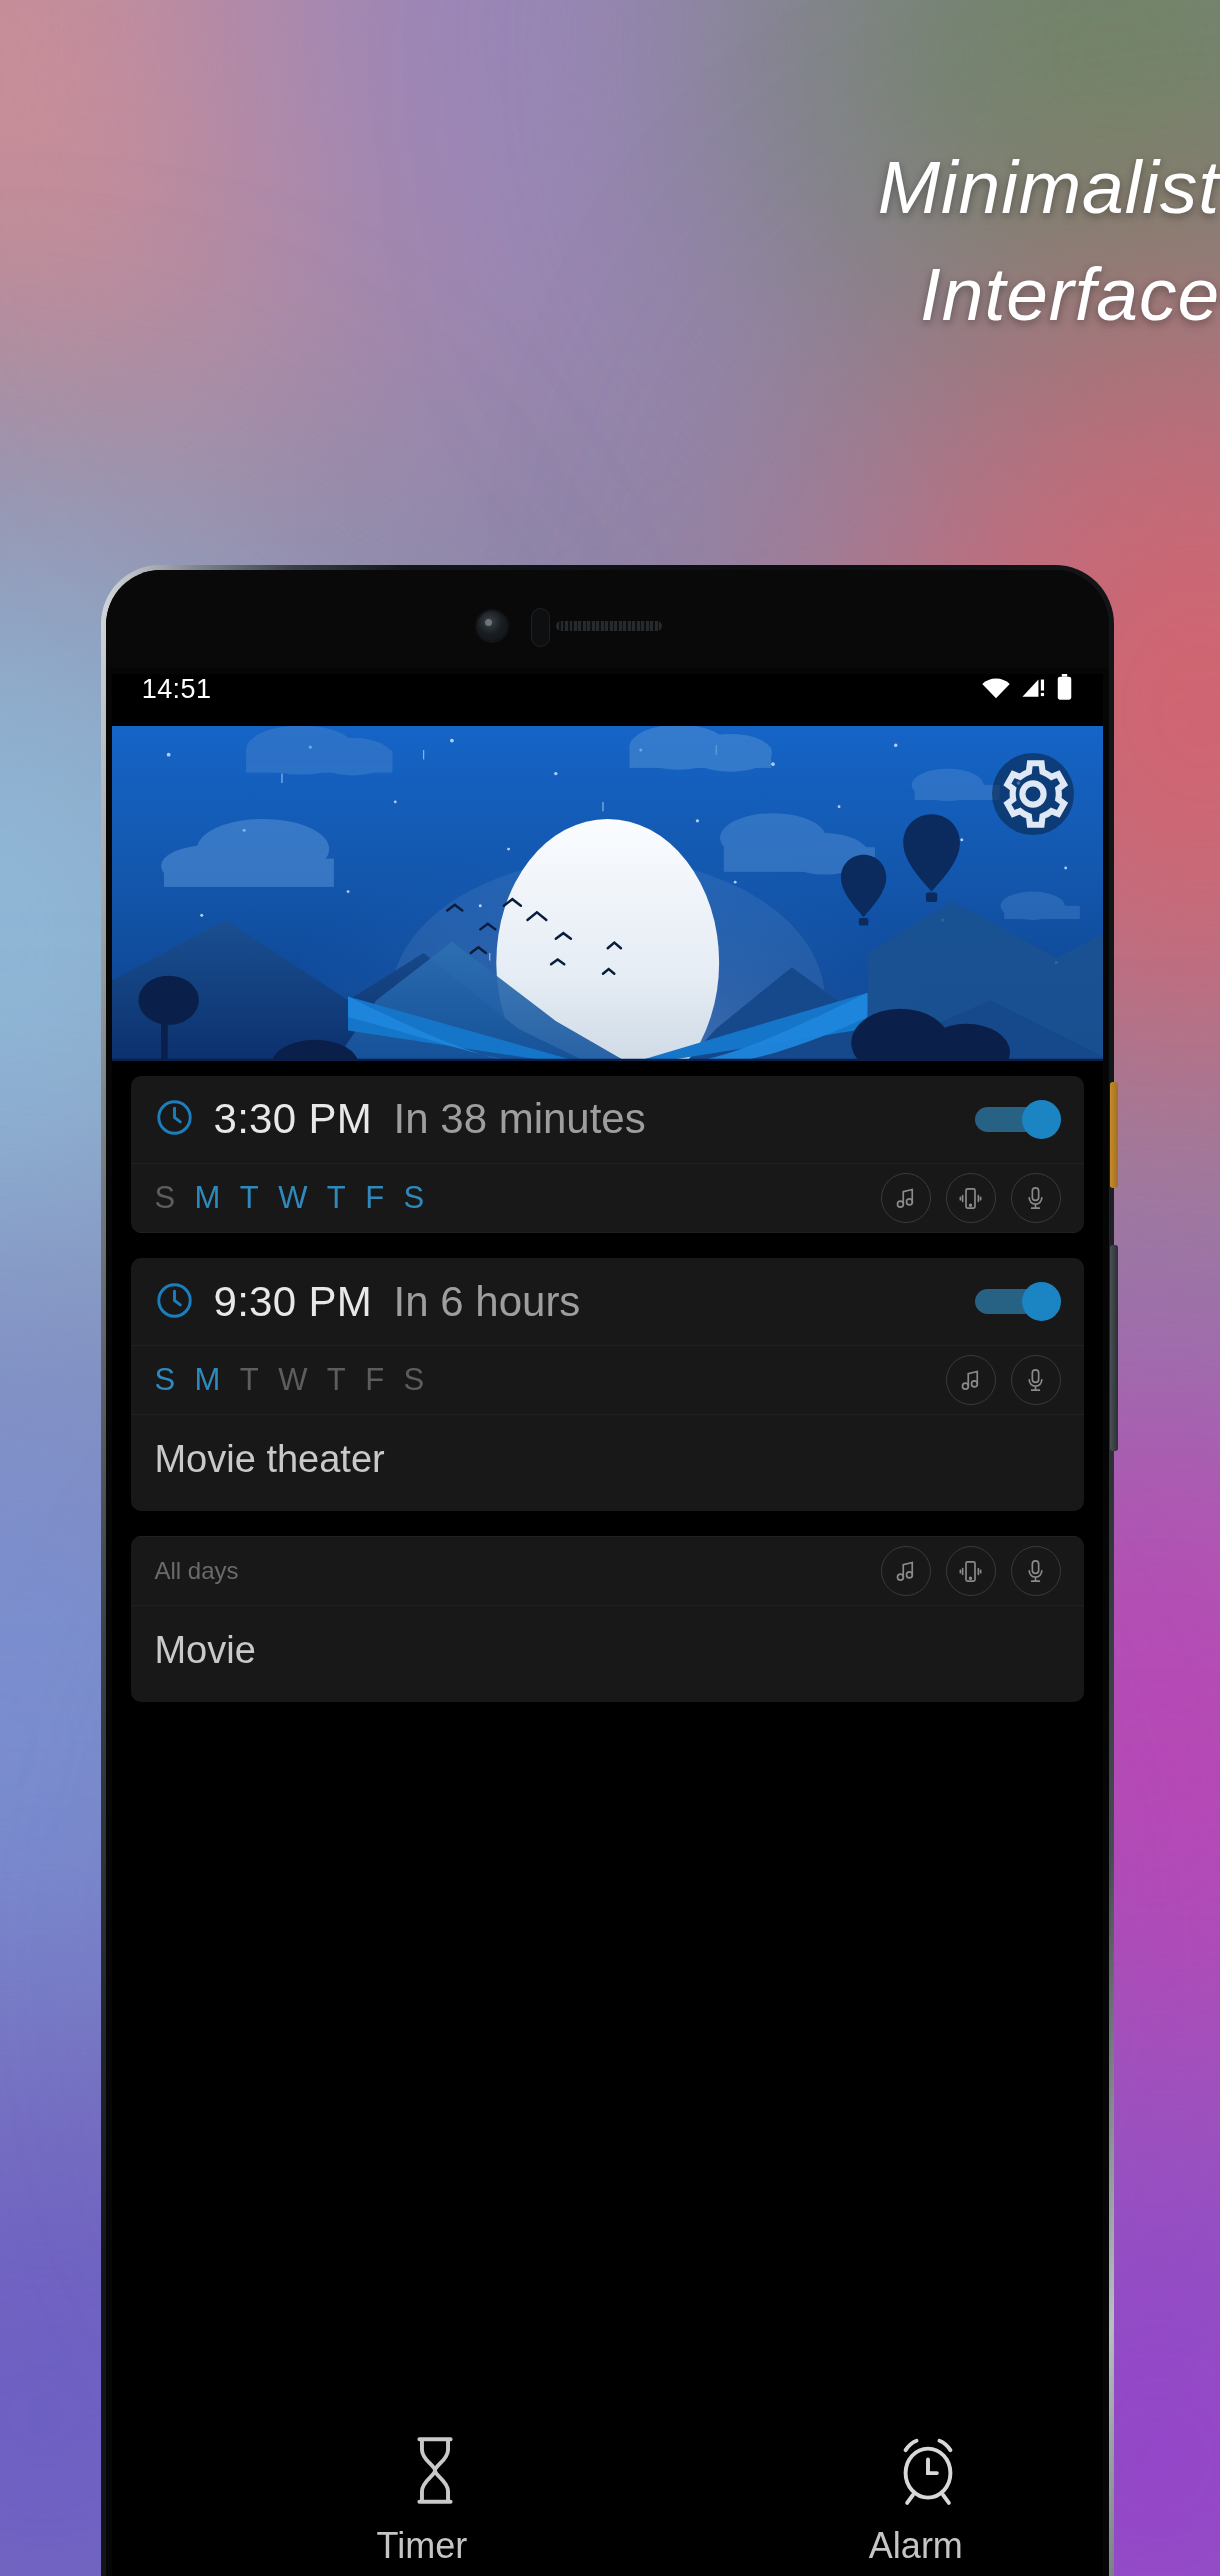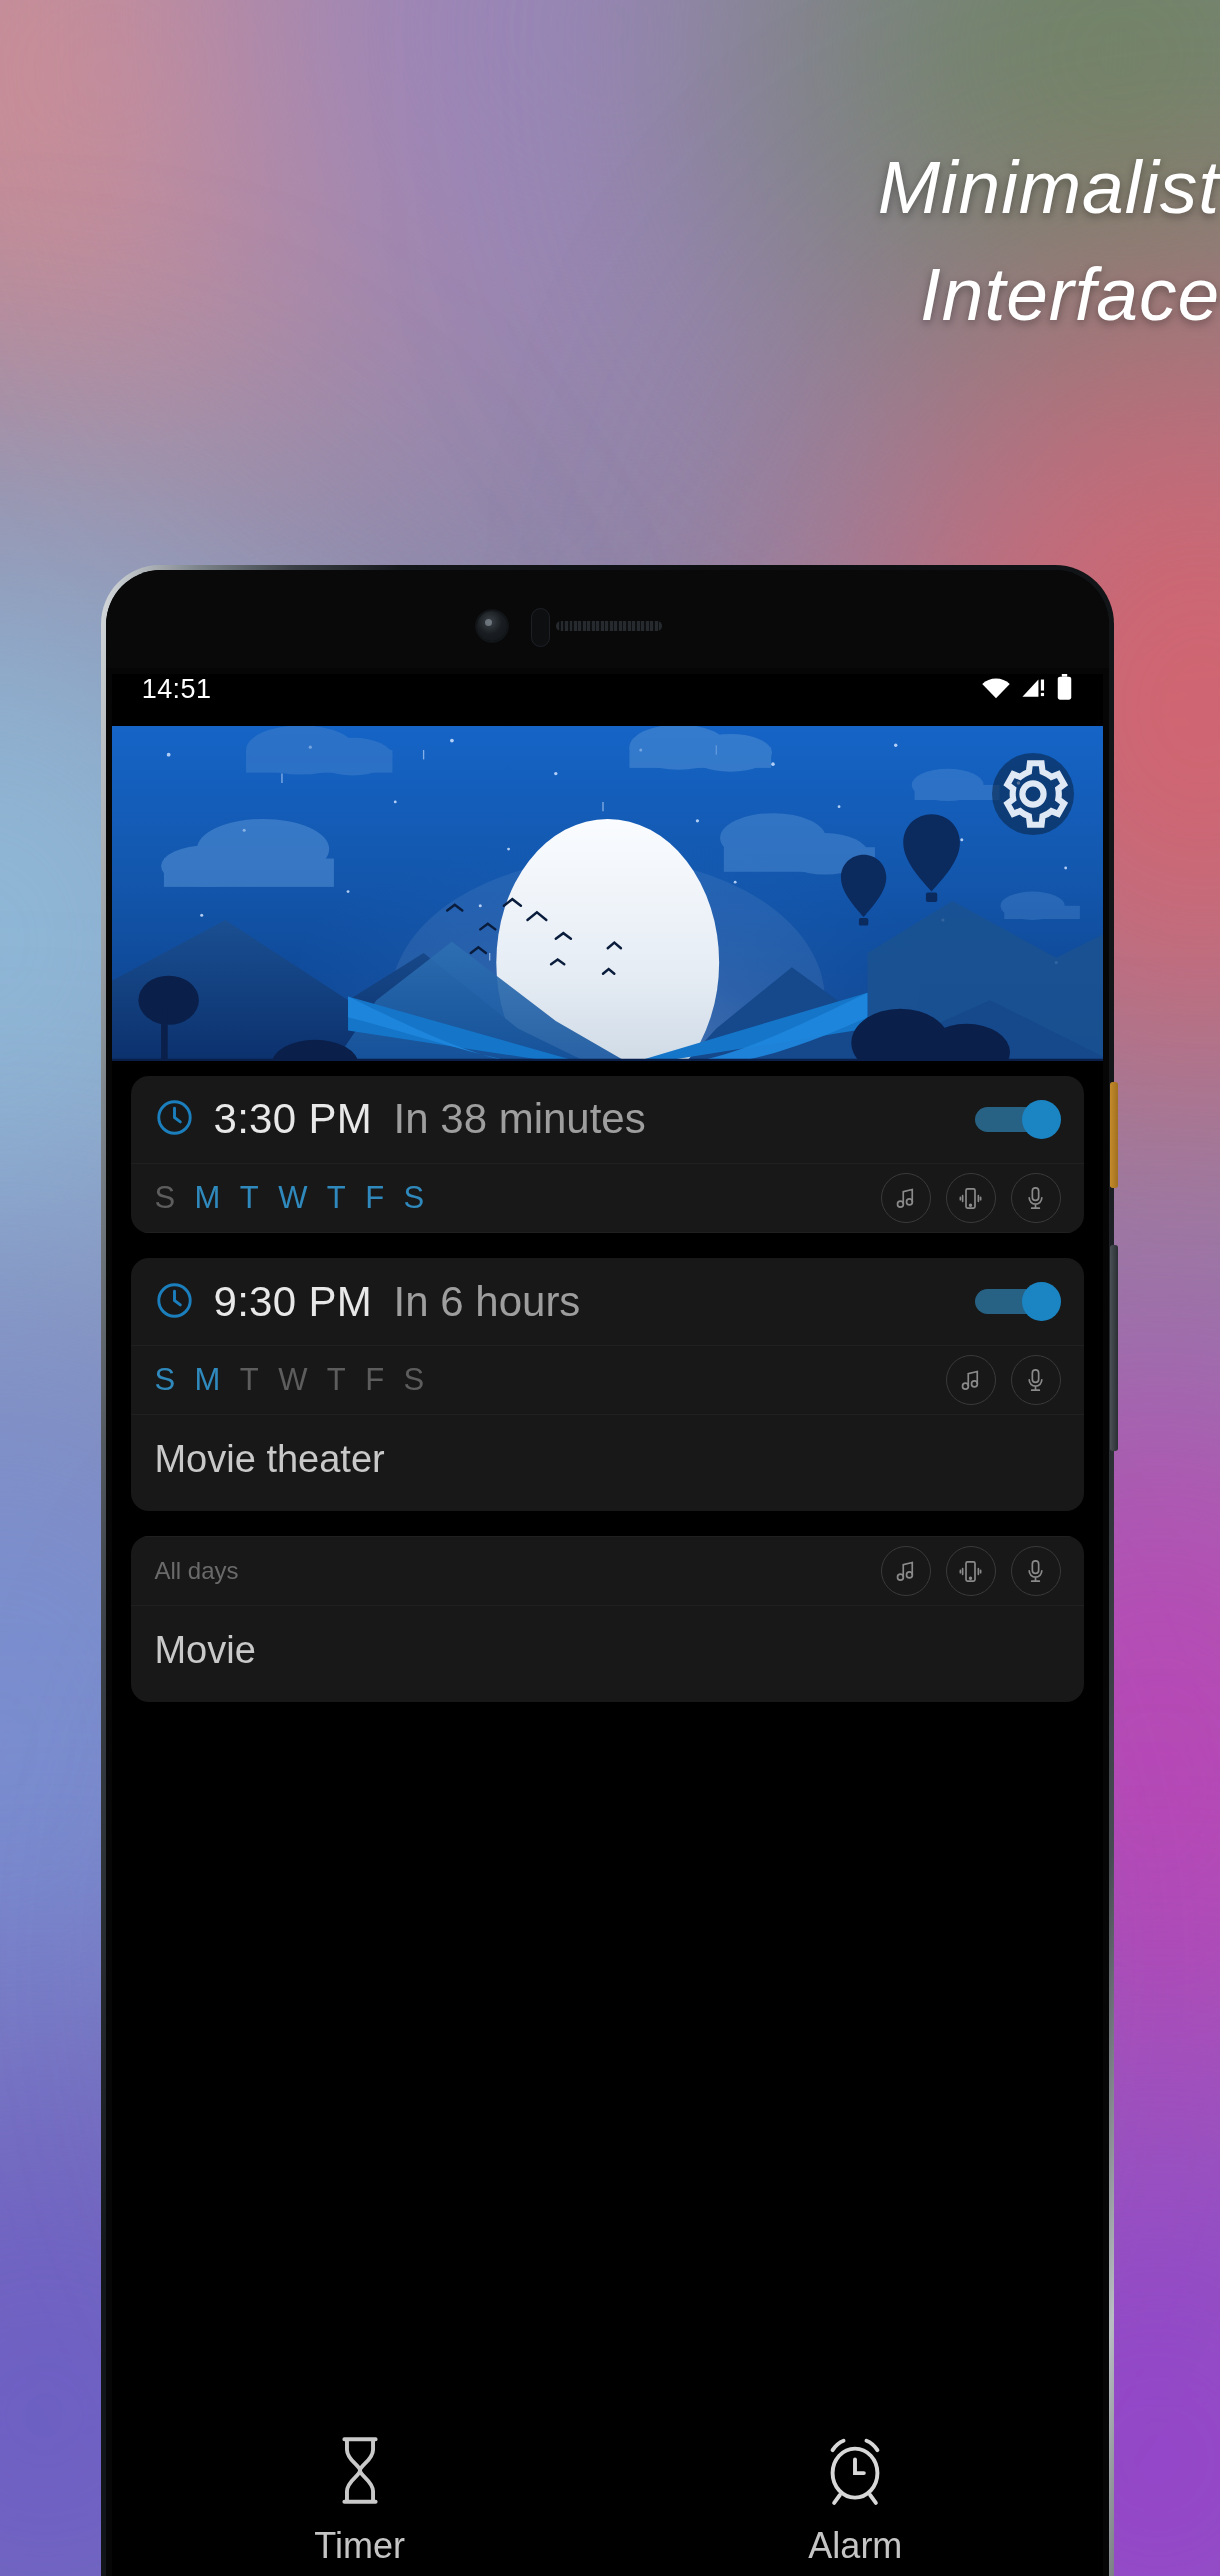--- a/index.html
+++ b/index.html
@@ -107,21 +107,21 @@
     position:absolute; right:29px; top:27px;
     width:82px; height:82px; border-radius:50%;
     background:rgba(8,32,64,.55);
     display:flex; align-items:center; justify-content:center;
   }
 
   
   .alarm-list { padding:14.3px 19.7px 0 19.7px; background:#000; }
   .alarm-card {
     background:#181818;
-    border-radius:18px;
+    border-radius:10px;
     margin-bottom:25px;
     overflow:hidden;
   }
   .row-time {
     display:flex; align-items:center;
     padding:19.7px 23px 19.7px 23px;
     gap:18px;
   }
   .clock-ico { flex:0 0 auto; }
   .time-main {
@@ -162,21 +162,21 @@
     color:#c9c9c9; font-size:38px;
   }
 
   
   .bottomnav {
     position:absolute; left:0; right:0; bottom:0;
     height:224px; background:#000;
     display:flex; align-items:flex-start; justify-content:space-around;
     padding-top:36px;
   }
-  .navitem { display:flex; flex-direction:column; align-items:center; gap:18px; width:215px; }
+  .navitem { display:flex; flex-direction:column; align-items:flex-end; gap:18px; width:215px; }
   .navitem .lbl { color:#c5c5c5; font-size:36px; }
 
   
   .sidebtn { position:absolute; right:-3.6px; border-radius:2.7px; }
   .sb-pwr { top:517px; width:7.2px; height:106px; background:linear-gradient(90deg,#c58a2a,#a0701f); }
   .sb-vol { top:680px; width:7.2px; height:206px; background:linear-gradient(90deg,#4a5055,#2a2f33); }
 </style>
 </head>
 <body>
 

